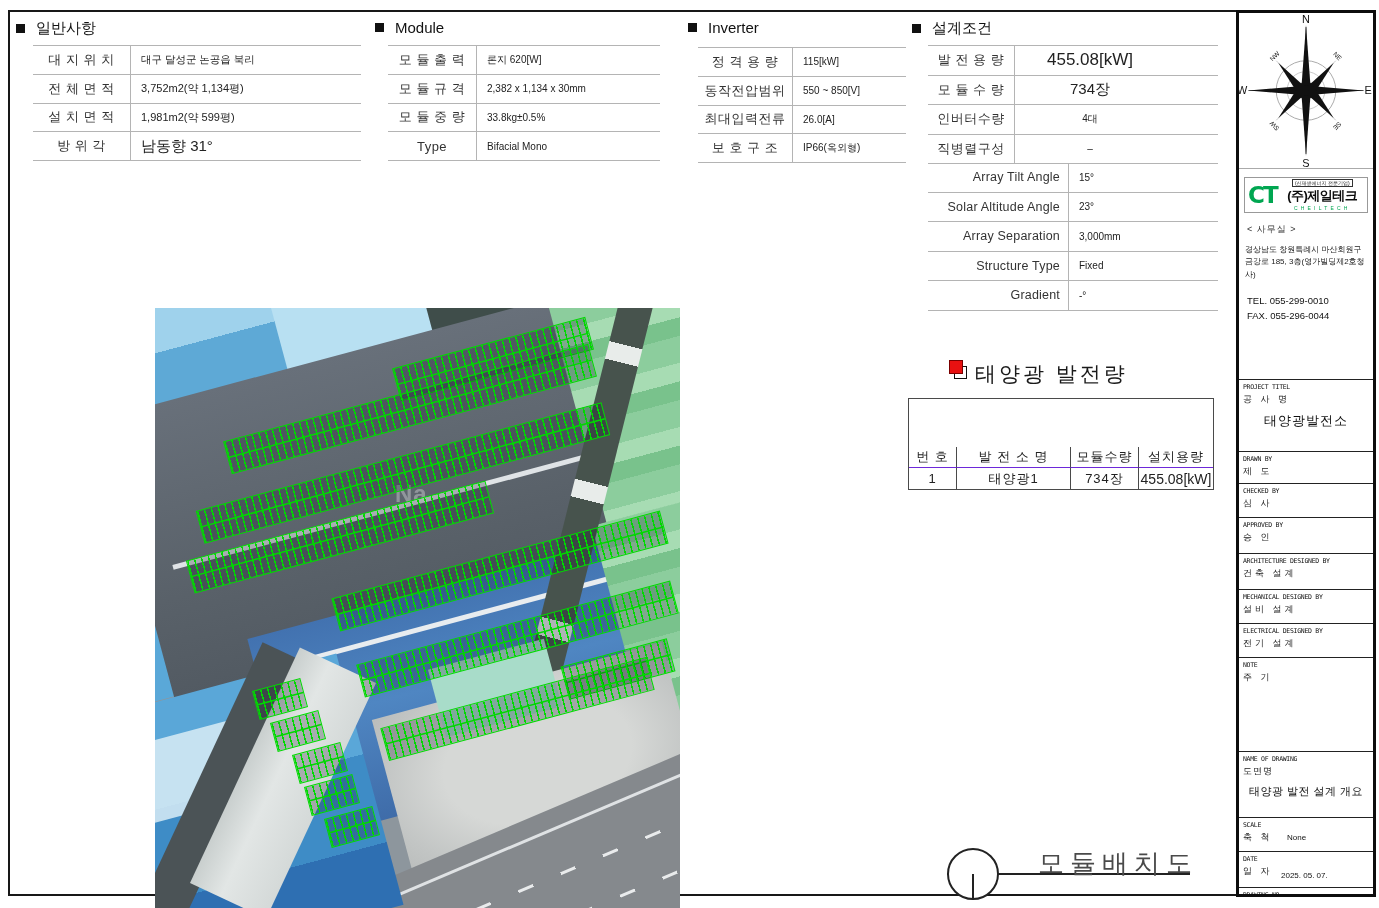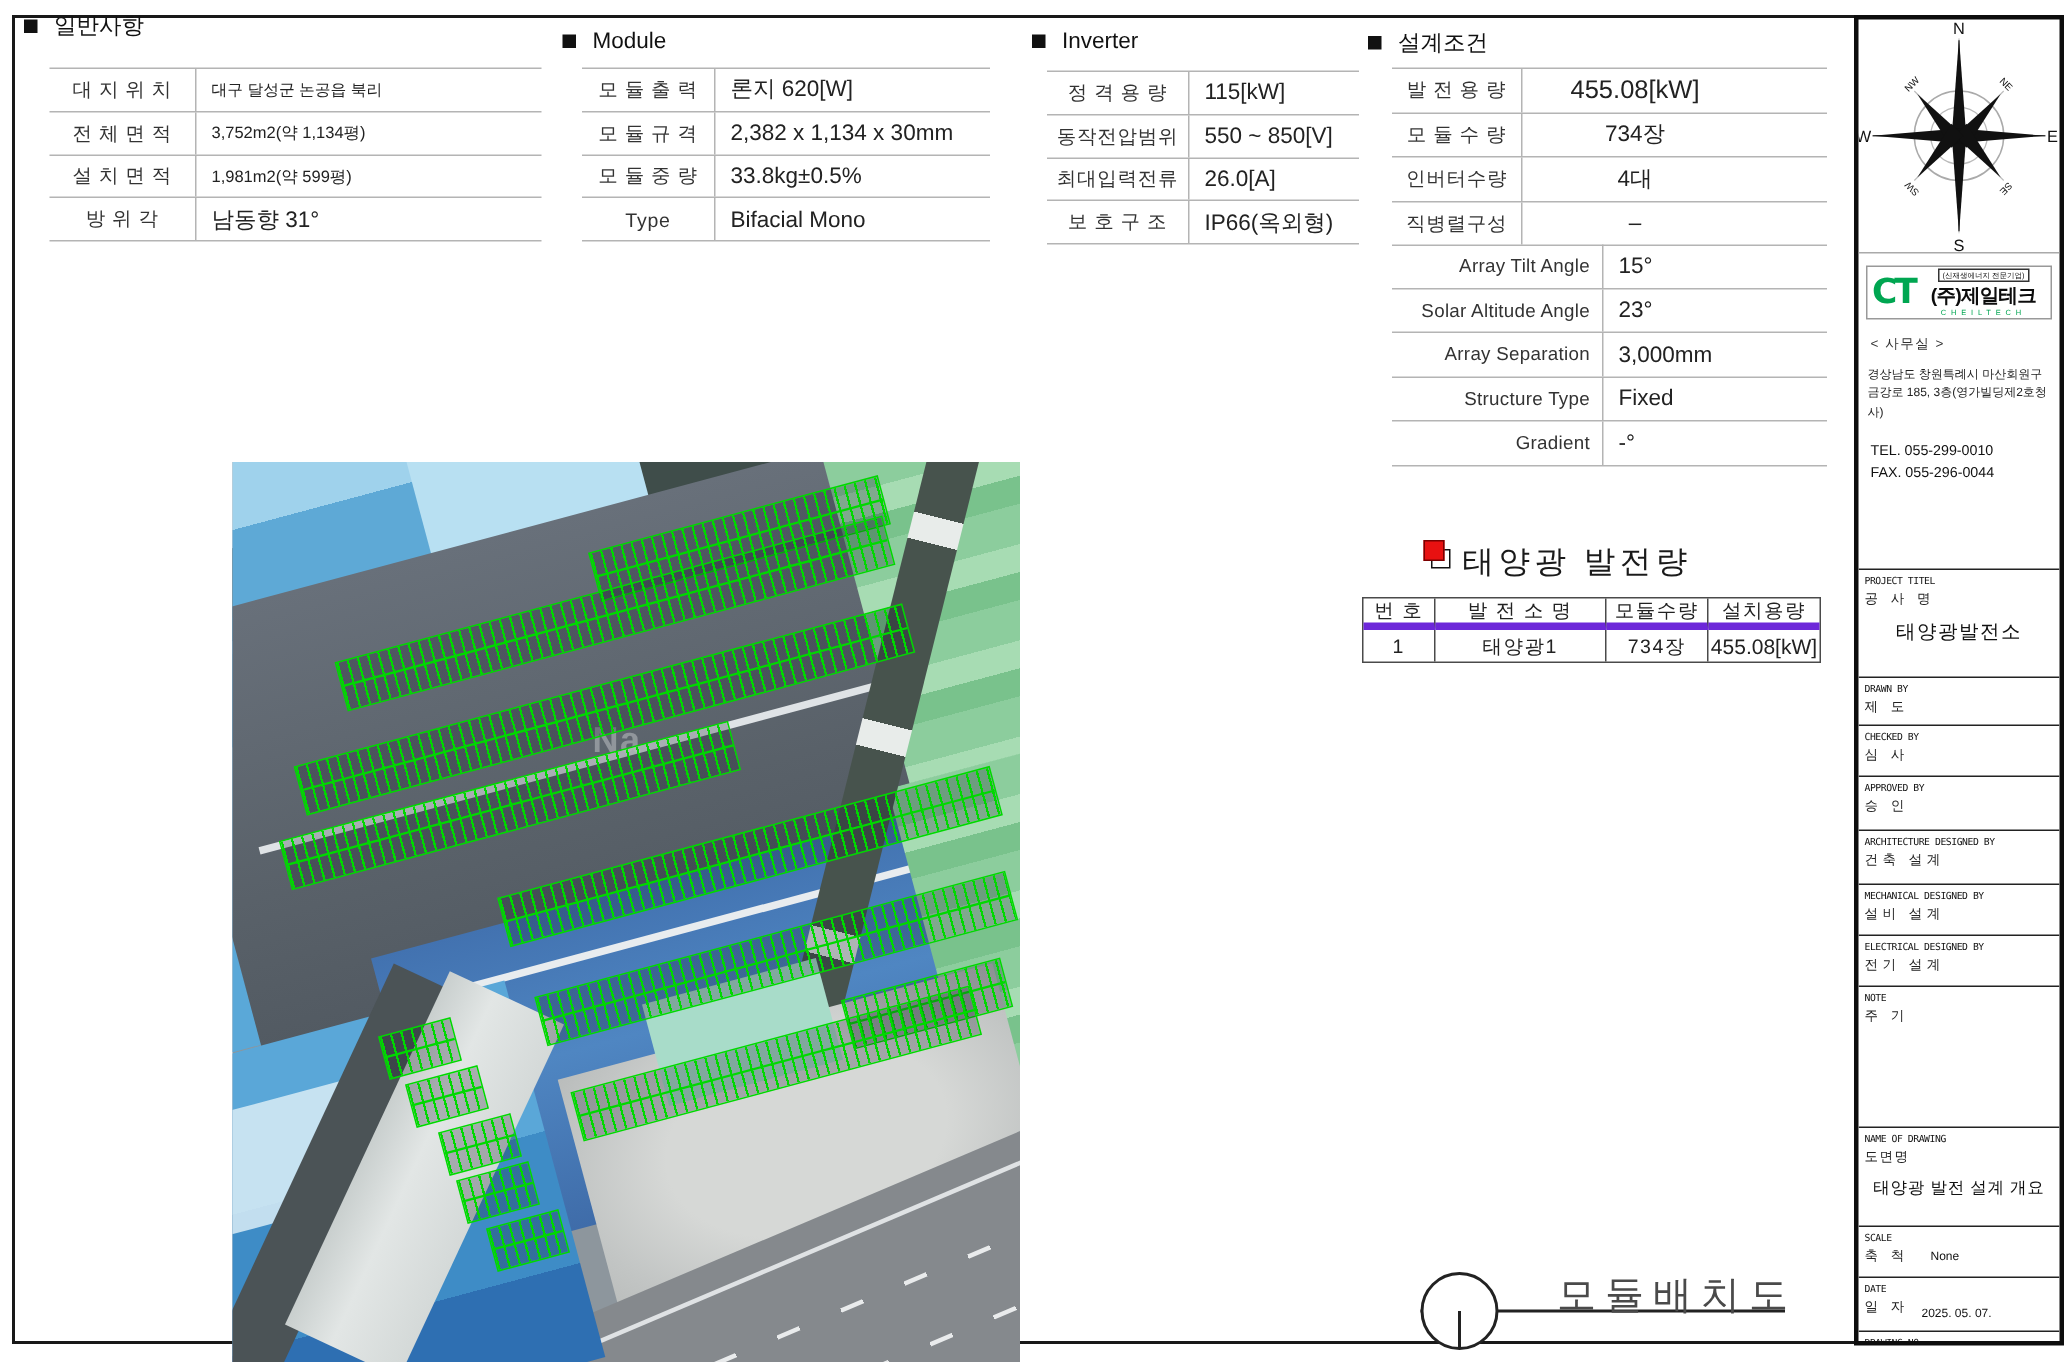--- a/index.html
+++ b/index.html
@@ -11,36 +11,36 @@
   .h{position:absolute;font-size:15px;color:#111;display:flex;align-items:center;}
   .bullet{display:inline-block;width:9px;height:9px;background:#111;margin-right:11px;}
 
   
   .spec{position:absolute;}
   .spec .rows{border-top:1px solid #b4b4b4;}
   .spec .row{display:flex;align-items:stretch;border-bottom:1px solid #b4b4b4;box-sizing:border-box;height:28.75px;}
   .lab{flex:0 0 var(--lw);display:flex;align-items:center;justify-content:center;
        border-right:1px solid #b4b4b4;font-size:13px;color:#333;letter-spacing:.5px;}
   .val{display:flex;align-items:center;padding-left:10px;color:#222;font-size:12.5px;}
-  .v-sm{font-size:10.5px;} .v-m1{font-size:11px;} .v-md{font-size:15px;text-align:right;} .v-lg{font-size:15px;} .v-xl{font-size:17px;}
+  .v-sm{font-size:10.5px;} .v-m1{font-size:11px;} .v-md{font-size:10px;text-align:right;} .v-lg{font-size:15px;} .v-xl{font-size:17px;}
   .design2 .lab{justify-content:flex-end;padding-right:8px;font-size:12.5px;letter-spacing:.2px;}
   .c150{width:150px;justify-content:center;padding-left:0;}
 
   
   .gen-head{position:absolute;display:flex;align-items:flex-start;margin-left:44px;}
   .gen-ico{position:relative;width:18px;height:18px;margin-right:8px;}
   .gen-ico .sq-b{position:absolute;left:5px;top:6px;width:11px;height:11px;border:1.4px solid #111;background:#fff;}
   .gen-ico .sq-r{position:absolute;left:0;top:0;width:12px;height:12px;background:#e81111;border:1px solid #7a0000;}
   .gen-title{font-size:21px;color:#1a1a1a;letter-spacing:3px;}
   .gen-table{position:absolute;border:1px solid #4a4a4a;box-sizing:border-box;}
   .gen-row{display:flex;}
   .gen-cell{display:flex;align-items:center;justify-content:center;height:21px;
             border-right:1px solid #4a4a4a;box-sizing:border-box;font-size:13px;color:#222;letter-spacing:1px;}
   .gen-cell:last-child{border-right:none;}
-  .gen-row.hd .gen-cell{border-bottom:5px solid #6d28d9;}
+  .gen-row.hd .gen-cell{border-bottom:1px solid #6d28d9;margin-top:48px;}
   .gc0{width:48px;} .gc1{width:114px;} .gc2{width:68px;} .gc3{width:74px;}
   .gen-row.dt .gc3{font-size:14px;letter-spacing:0;}
 
   
   .callout-circle{position:absolute;left:947px;top:848px;width:52px;height:52px;border:2px solid #222;border-radius:50%;box-sizing:border-box;background:#fff;}
   .callout-hline{position:absolute;left:947px;top:873px;width:243px;height:2px;background:#222;}
   .callout-vline{position:absolute;left:972px;top:874px;width:1.5px;height:24px;background:#222;}
   .callout-label{position:absolute;left:1038px;top:846px;font-size:26px;color:#4a4a4a;letter-spacing:6px;}
 
   
@@ -77,21 +77,21 @@
       repeating-linear-gradient(90deg,var(--panel,#00d800) 0 1.5px,rgba(25,35,45,.28) 1.5px 7px);}
   .road-line{position:absolute;left:0;width:100%;}
   .dash{height:3px;background:repeating-linear-gradient(90deg,#e9ebec 0 16px,transparent 16px 46px);}
 </style>
 </head>
 <body>
 
 <div class="sheet">
   <div class="frame"></div>
 
-  <div class="h" style="left:16px;top:8px;">
+  <div class="h" style="left:16px;top:19px;">
     <span class="bullet"></span>
     <span>일반사항</span>
   </div>
   <div class="spec" style="left:33px;top:45px;width:328px;--lw:97px;">
     <div class="rows">
       <div class="row">
         <div class="lab">대 지 위 치</div>
         <div class="val v-sm">대구 달성군 논공읍 북리</div>
       </div>
       <div class="row">

